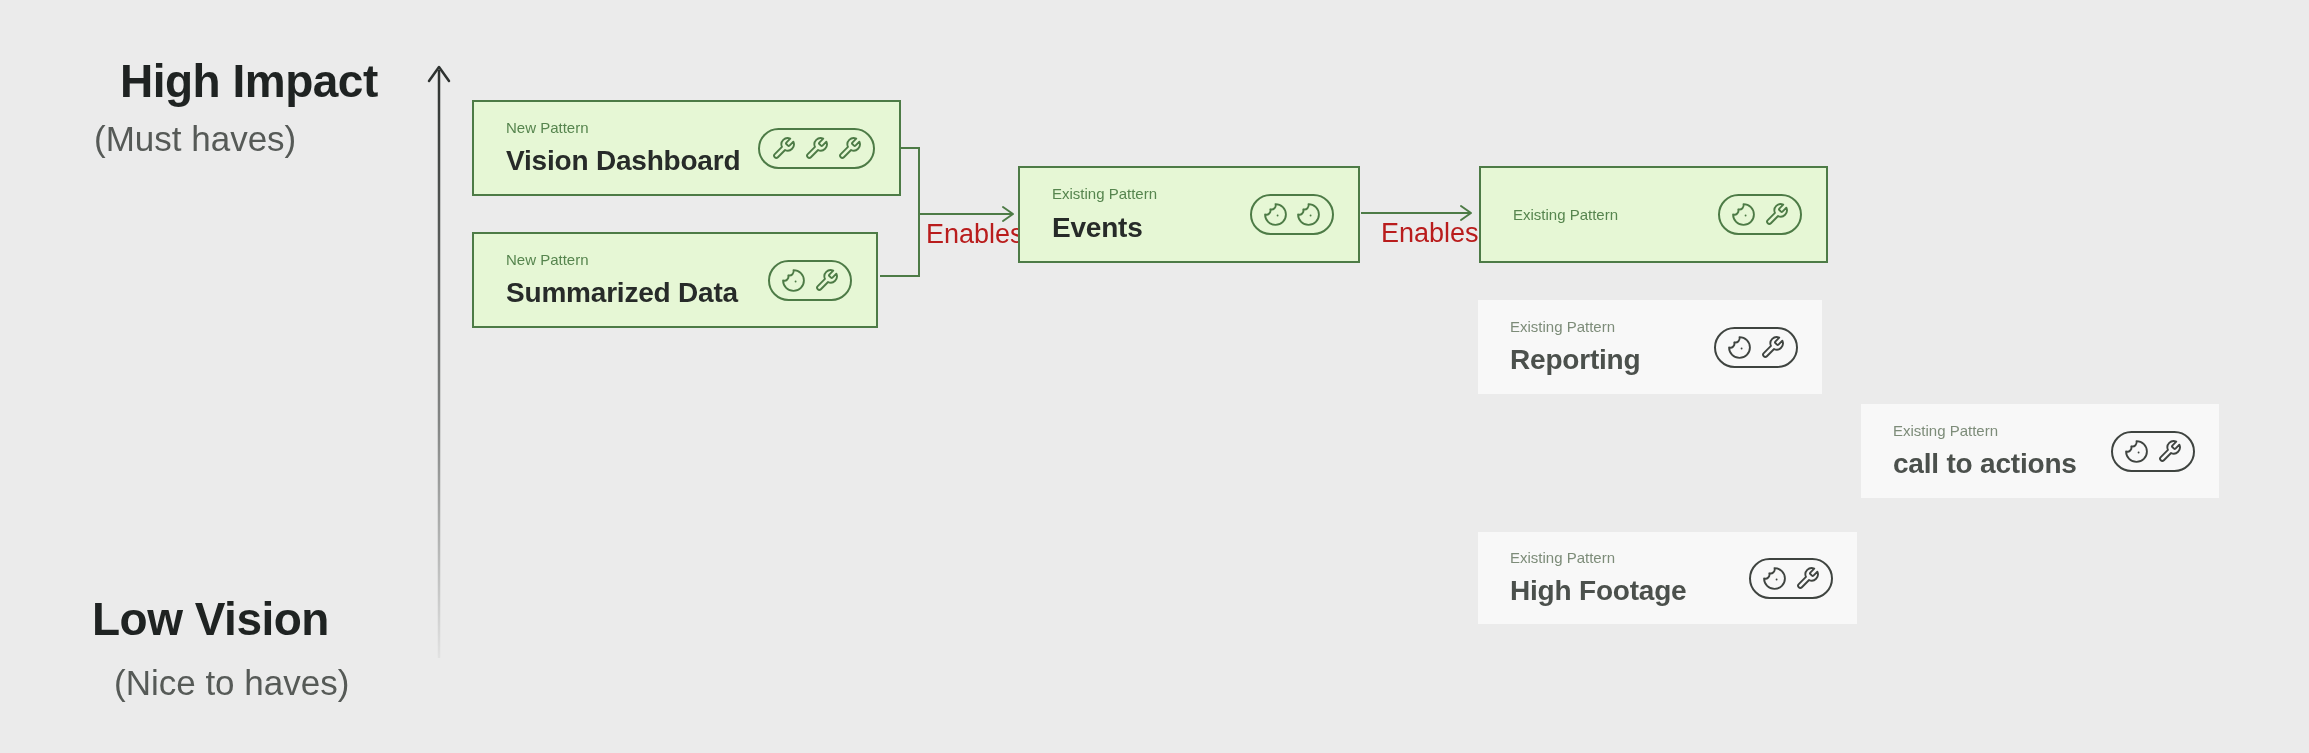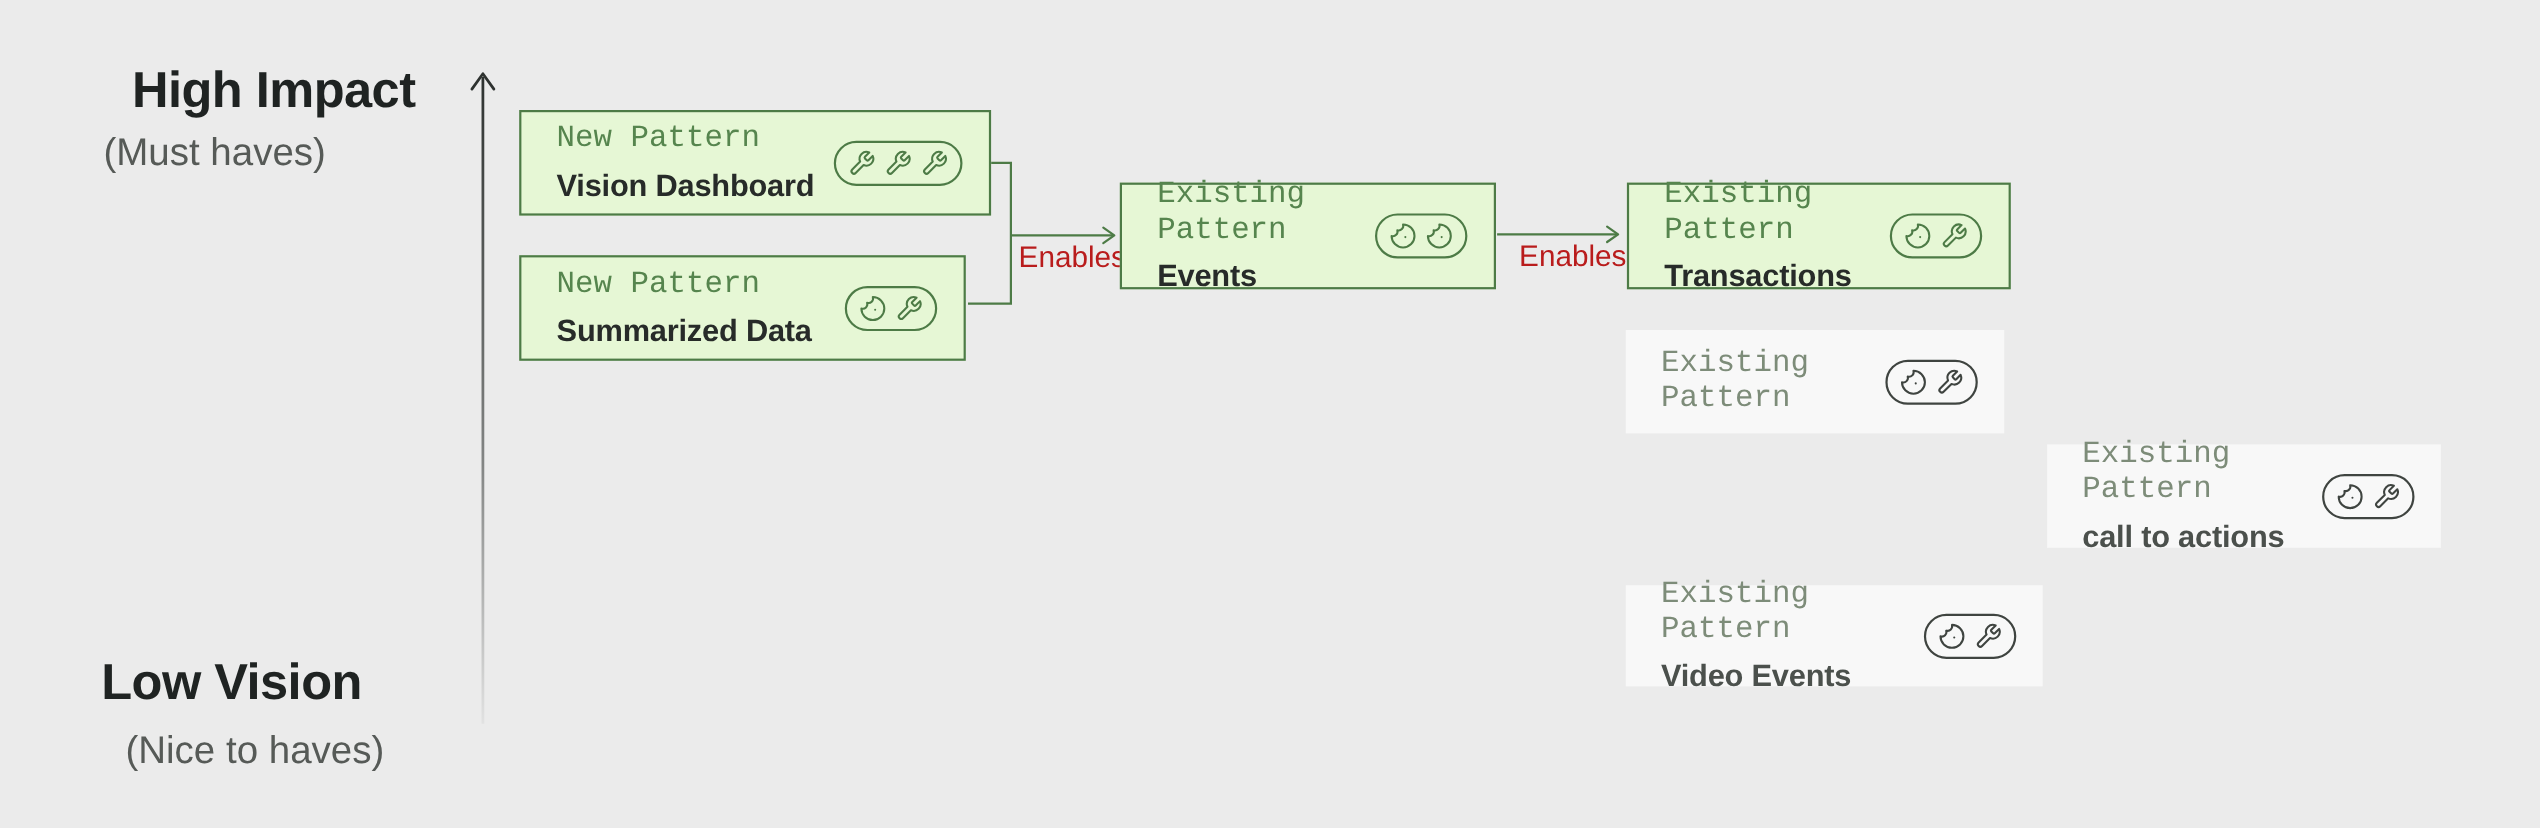--- a/index.html
+++ b/index.html
@@ -31,21 +31,21 @@
   }
   .card.green {
     background: var(--green-fill, #e6f7d5);
     border: 2.5px solid var(--green-border, #4d7b46);
   }
   .card.gray {
     background: var(--gray-fill, #f8f8f8);
     border: none;
   }
   .card-text { display: flex; flex-direction: column; gap: 9px; flex: 1; min-width: 0; }
-  .card-label { font-size: 28px; line-height: 1.15; font-family: Liberation Mono, monospace; }
+  .card-label { font-size: 15px; line-height: 1.15; }
   .green .card-label { color: var(--green-label, #56854e); }
   .gray  .card-label { color: var(--gray-label, #7d8c79); }
   .card-title { font-size: 28px; font-weight: 700; line-height: 1.15; letter-spacing: -0.2px; }
   .green .card-title { color: var(--title-dark, #272b29); }
   .gray  .card-title { color: var(--title-gray, #4b504c); }
 
   
   .badge {
     display: flex; align-items: center; gap: 8px;
     border-radius: 999px; padding: 6px 11px;
@@ -162,40 +162,40 @@
             <path d="M12 2a10 10 0 1 1 -10 10a4 4 0 0 0 5 -5a4 4 0 0 0 5 -5z"></path>
             <path d="M14 13h.01"></path>
           </svg>
         </span>
       </div>
   </div>
 
   <div class="card green" style="left:1479px; top:166px; width:349px; height:97px;">
     <div class="card-text">
       <div class="card-label">Existing Pattern</div>
-      <div class="card-title">Transactions</div>
     </div>
     <div class="badge">
         <span class="icon">
           <svg viewBox="0 0 24 24" fill="none" stroke="currentColor" stroke-width="1.8" stroke-linecap="round" stroke-linejoin="round">
             <path d="M12 2a10 10 0 1 1 -10 10a4 4 0 0 0 5 -5a4 4 0 0 0 5 -5z"></path>
             <path d="M14 13h.01"></path>
           </svg>
         </span>
         <span class="icon">
           <svg viewBox="0 0 24 24" fill="none" stroke="currentColor" stroke-width="1.8" stroke-linecap="round" stroke-linejoin="round">
             <path d="M14.7 6.3a1 1 0 0 0 0 1.4l1.6 1.6a1 1 0 0 0 1.4 0l3.77-3.77a6 6 0 0 1-7.94 7.94l-6.91 6.91a2.12 2.12 0 0 1-3-3l6.91-6.91a6 6 0 0 1 7.94-7.94l-3.76 3.76z"></path>
           </svg>
         </span>
       </div>
   </div>
 
   <div class="card gray" style="left:1478px; top:300px; width:344px; height:94px;">
     <div class="card-text">
       <div class="card-label">Existing Pattern</div>
+      <div class="card-title">Reporting</div>
     </div>
     <div class="badge">
         <span class="icon">
           <svg viewBox="0 0 24 24" fill="none" stroke="currentColor" stroke-width="1.8" stroke-linecap="round" stroke-linejoin="round">
             <path d="M12 2a10 10 0 1 1 -10 10a4 4 0 0 0 5 -5a4 4 0 0 0 5 -5z"></path>
             <path d="M14 13h.01"></path>
           </svg>
         </span>
         <span class="icon">
           <svg viewBox="0 0 24 24" fill="none" stroke="currentColor" stroke-width="1.8" stroke-linecap="round" stroke-linejoin="round">
@@ -221,21 +221,21 @@
           <svg viewBox="0 0 24 24" fill="none" stroke="currentColor" stroke-width="1.8" stroke-linecap="round" stroke-linejoin="round">
             <path d="M14.7 6.3a1 1 0 0 0 0 1.4l1.6 1.6a1 1 0 0 0 1.4 0l3.77-3.77a6 6 0 0 1-7.94 7.94l-6.91 6.91a2.12 2.12 0 0 1-3-3l6.91-6.91a6 6 0 0 1 7.94-7.94l-3.76 3.76z"></path>
           </svg>
         </span>
       </div>
   </div>
 
   <div class="card gray" style="left:1478px; top:532px; width:379px; height:92px;">
     <div class="card-text">
       <div class="card-label">Existing Pattern</div>
-      <div class="card-title">Video Events</div>
+      <div class="card-title">High Footage</div>
     </div>
     <div class="badge">
         <span class="icon">
           <svg viewBox="0 0 24 24" fill="none" stroke="currentColor" stroke-width="1.8" stroke-linecap="round" stroke-linejoin="round">
             <path d="M12 2a10 10 0 1 1 -10 10a4 4 0 0 0 5 -5a4 4 0 0 0 5 -5z"></path>
             <path d="M14 13h.01"></path>
           </svg>
         </span>
         <span class="icon">
           <svg viewBox="0 0 24 24" fill="none" stroke="currentColor" stroke-width="1.8" stroke-linecap="round" stroke-linejoin="round">

